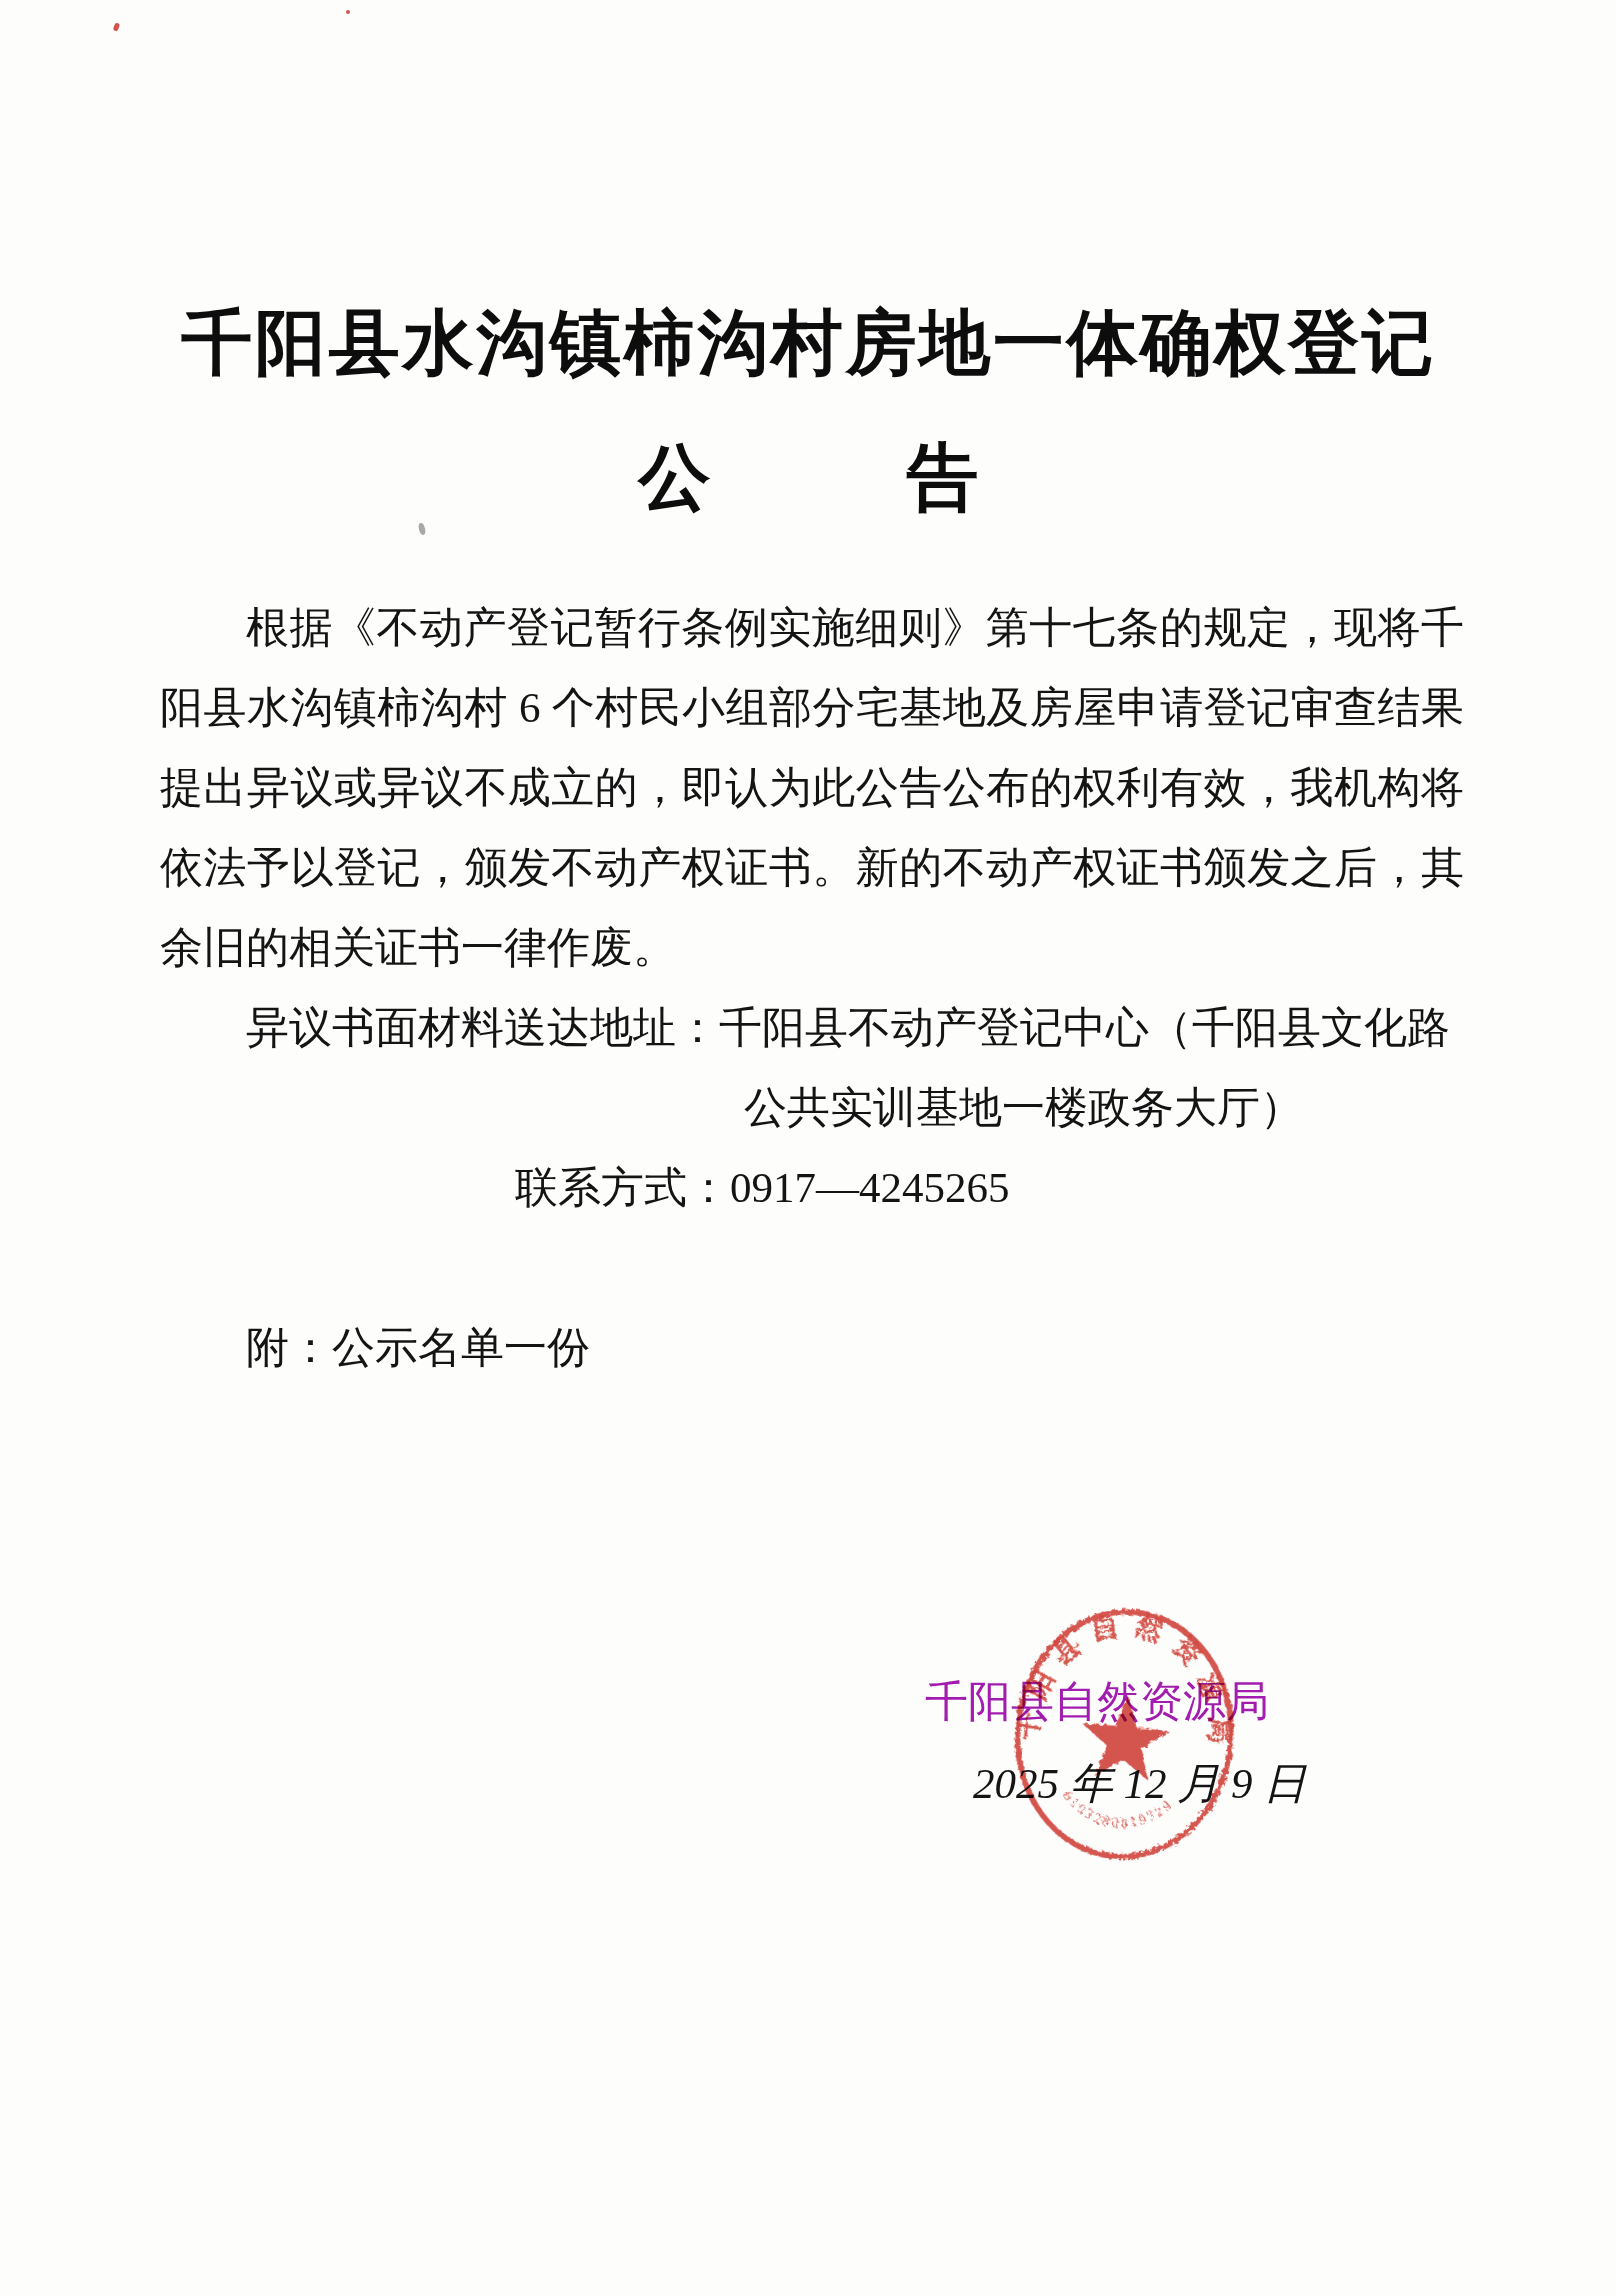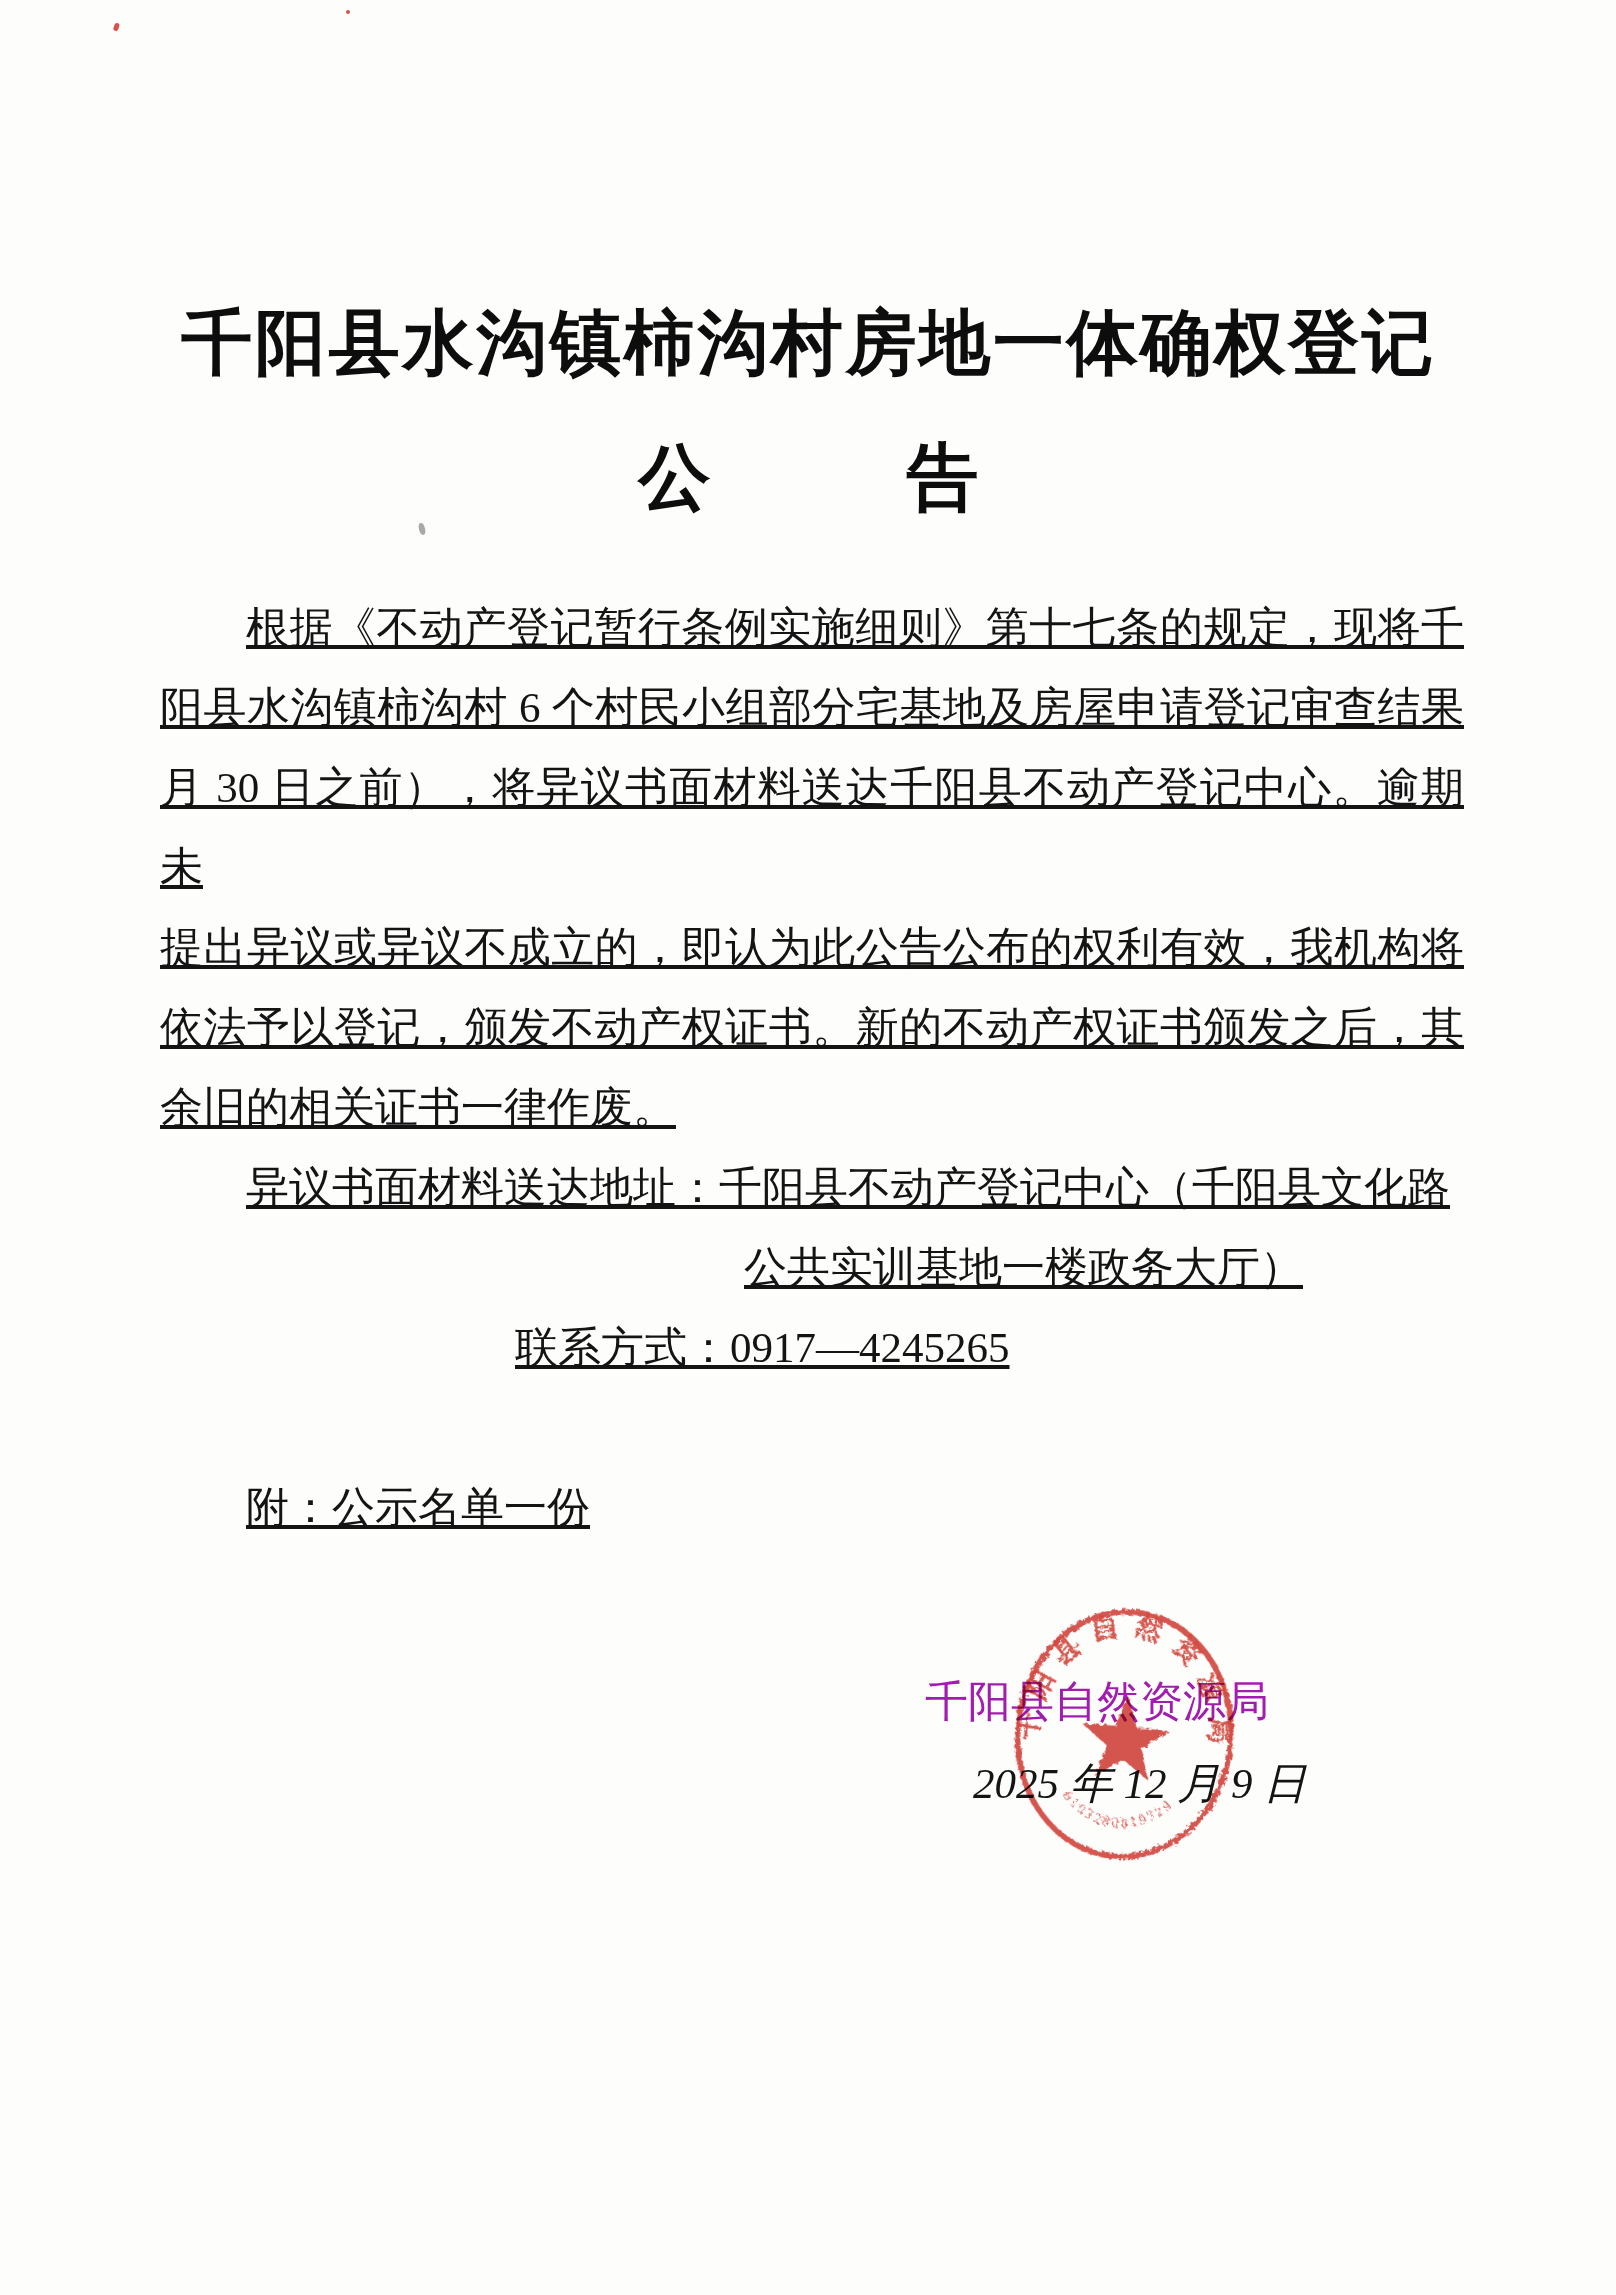--- a/index.html
+++ b/index.html
@@ -29,21 +29,20 @@
     font-weight: 900;
     font-size: 72px; line-height: 1.25;
     color: #0d0d0d;
   }
 
   .bodytext {
     position: absolute; left: 160px; top: 588px; width: 1304px;
     font-size: 43px; line-height: 80px;
     text-align: justify;
     color: #141414;
-    text-decoration: underline;
   }
   .bodytext .line { min-height: 80px; }
   .fill { text-align-last: justify; }
   .indent2 { text-indent: 86px; }
   .addr2 { padding-left: 584px; }
   .contact { padding-left: 355px; }
   .spacer { height: 80px; }
 
   .sig-org {
     position: absolute; left: 925px; top: 1662px;
@@ -86,21 +85,20 @@
   <div class="title1">千阳县水沟镇柿沟村房地一体确权登记</div>
 
   <div class="title2">
     <span>公</span>
     <span>告</span>
   </div>
 
   <div class="bodytext">
     <div class="line fill indent2">根据《不动产登记暂行条例实施细则》第十七条的规定，现将千</div>
     <div class="line fill">阳县水沟镇柿沟村 6 个村民小组部分宅基地及房屋申请登记审查结果</div>
-    <div class="line fill">月 30 日之前），将异议书面材料送达千阳县不动产登记中心。逾期未</div>
     <div class="line fill">提出异议或异议不成立的，即认为此公告公布的权利有效，我机构将</div>
     <div class="line fill">依法予以登记，颁发不动产权证书。新的不动产权证书颁发之后，其</div>
     <div class="line">余旧的相关证书一律作废。</div>
     <div class="line indent2">异议书面材料送达地址：千阳县不动产登记中心（千阳县文化路</div>
     <div class="line addr2">公共实训基地一楼政务大厅）</div>
     <div class="line contact">联系方式：0917—4245265</div>
     <div class="spacer"></div>
     <div class="line indent2">附：公示名单一份</div>
   </div>
 

